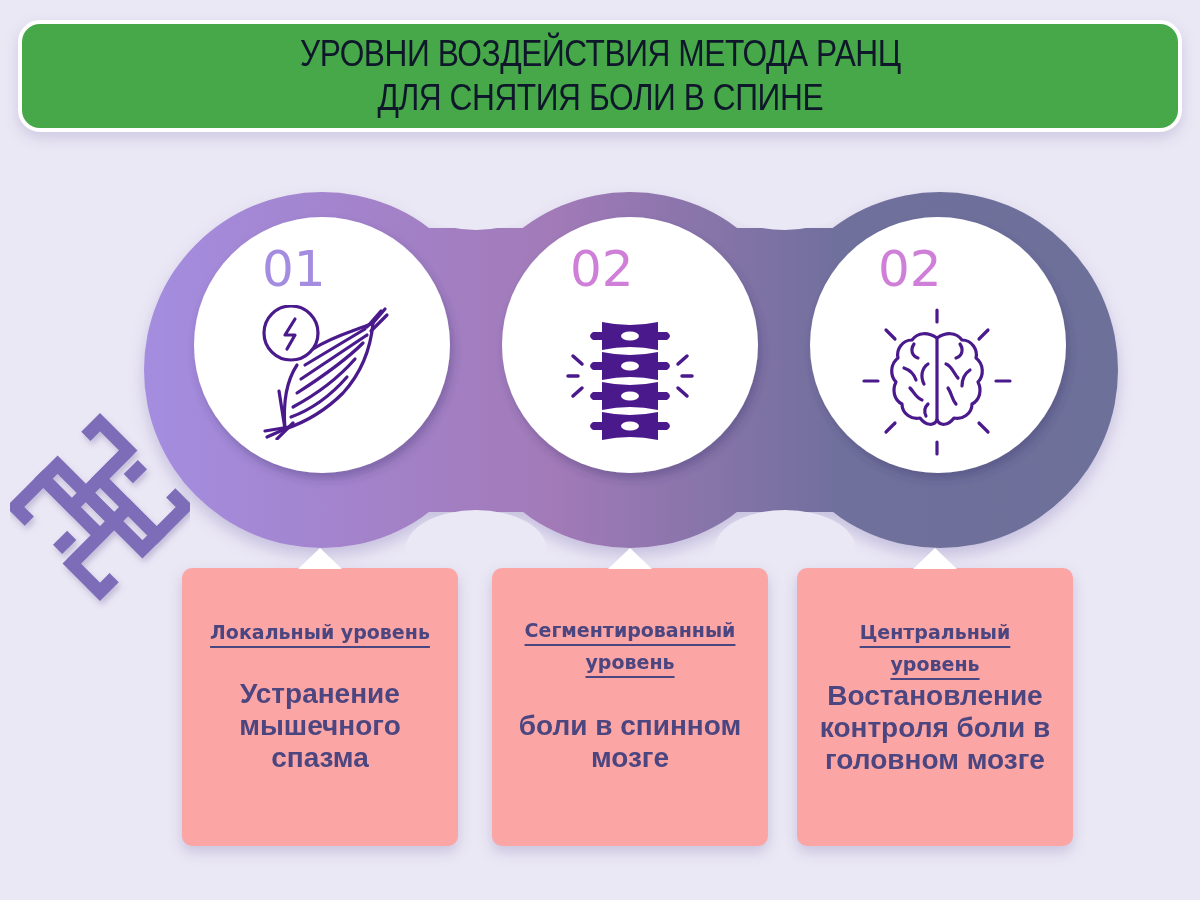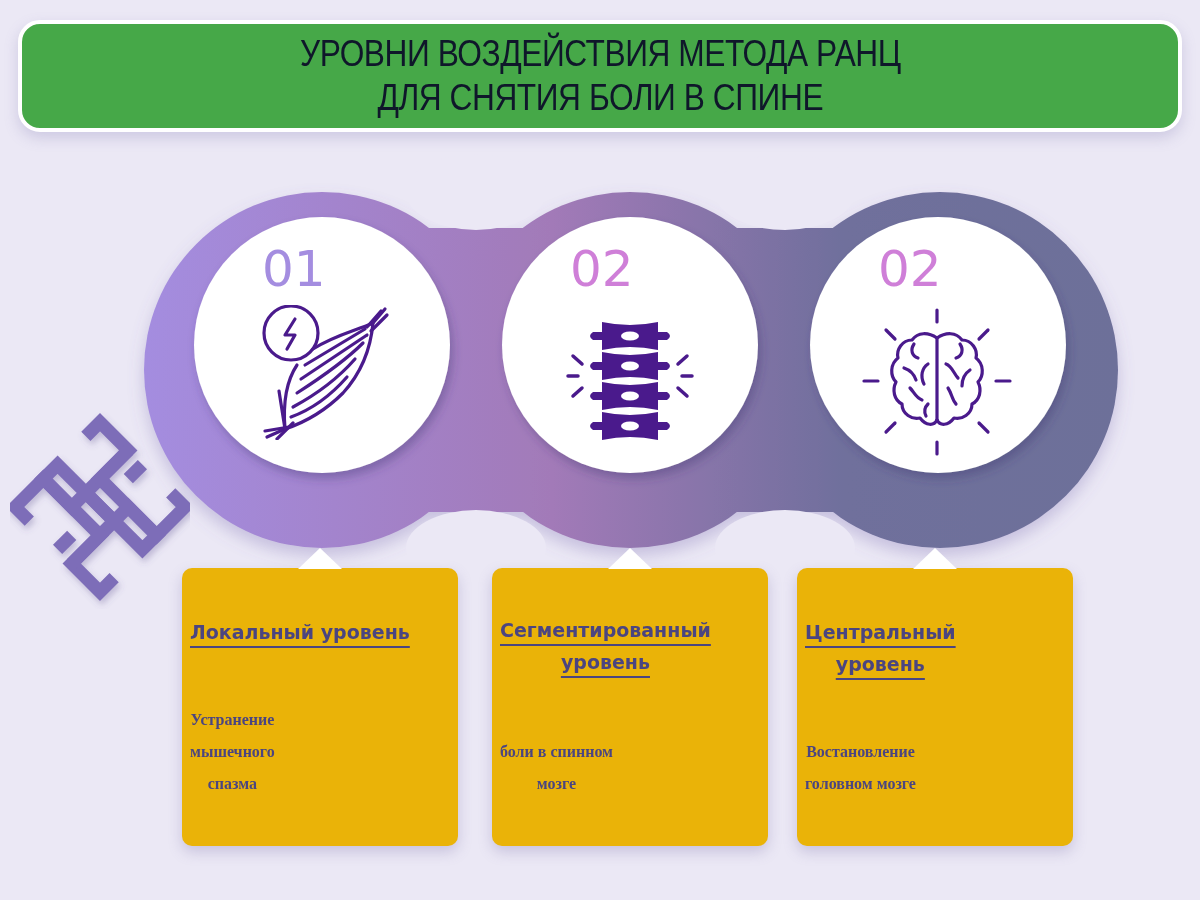--- a/index.html
+++ b/index.html
@@ -23,44 +23,44 @@
   }
   .band { position: absolute; left: 0; top: 0; }
   .num {
     position: absolute; font-family: "DejaVu Sans", sans-serif;
     font-size: 50px; font-weight: normal; text-align: left; width: 120px;
   }
   .icon { position: absolute; }
   .knot { position: absolute; left: 10px; top: 400px; }
   .card {
     position: absolute; top: 568px; width: 276px; height: 278px;
-    background: #eab308; border-radius: 10px;
+    background: #fca5a5; border-radius: 10px;
     box-shadow: 0 6px 14px rgba(110,100,160,0.28);
     box-sizing: border-box; padding: 0 8px;
-    display: flex; flex-direction: column; align-items: flex-start;
+    display: flex; flex-direction: column; align-items: center;
     color: #4b4580;
   }
   .card::before {
     content: ""; position: absolute; left: 50%; top: -20px; margin-left: -22px;
     width: 0; height: 0;
     border-left: 22px solid transparent; border-right: 22px solid transparent;
     border-bottom: 21px solid #ffffff;
   }
   .card .title {
     margin-top: 48px;
     font-family: "DejaVu Sans", sans-serif; font-size: 19px; font-weight: bold;
     line-height: 32px; text-align: center;
   }
   .card .title span {
     display: inline; text-decoration: underline; text-underline-offset: 7px;
     text-decoration-thickness: 2px;
   }
   .card .desc {
-    margin-top: auto; margin-bottom: 46px;
-    font-family: Liberation Serif, serif; font-size: 16px; font-weight: bold;
+    margin-top: auto; margin-bottom: 72px;
+    font-family: Liberation Sans, sans-serif; font-size: 28px; font-weight: bold;
     line-height: 32px; text-align: center;
   }
 </style>
 </head>
 <body>
 
 <div class="header">
   <div class="line">УРОВНИ ВОЗДЕЙСТВИЯ МЕТОДА РАНЦ</div>
   <div class="line">ДЛЯ СНЯТИЯ БОЛИ В СПИНЕ</div>
 </div>
@@ -223,15 +223,16 @@
   </div>
 </div>
 
 <div class="card" style="left:797px;">
   <div class="title" style="">
     <span>Центральный</span><br>
     <span>уровень</span>
   </div>
   <div class="desc">
     <div>Востановление</div>
+    <div>контроля боли в</div>
     <div>головном мозге</div>
   </div>
 </div>
 
 </body></html>

